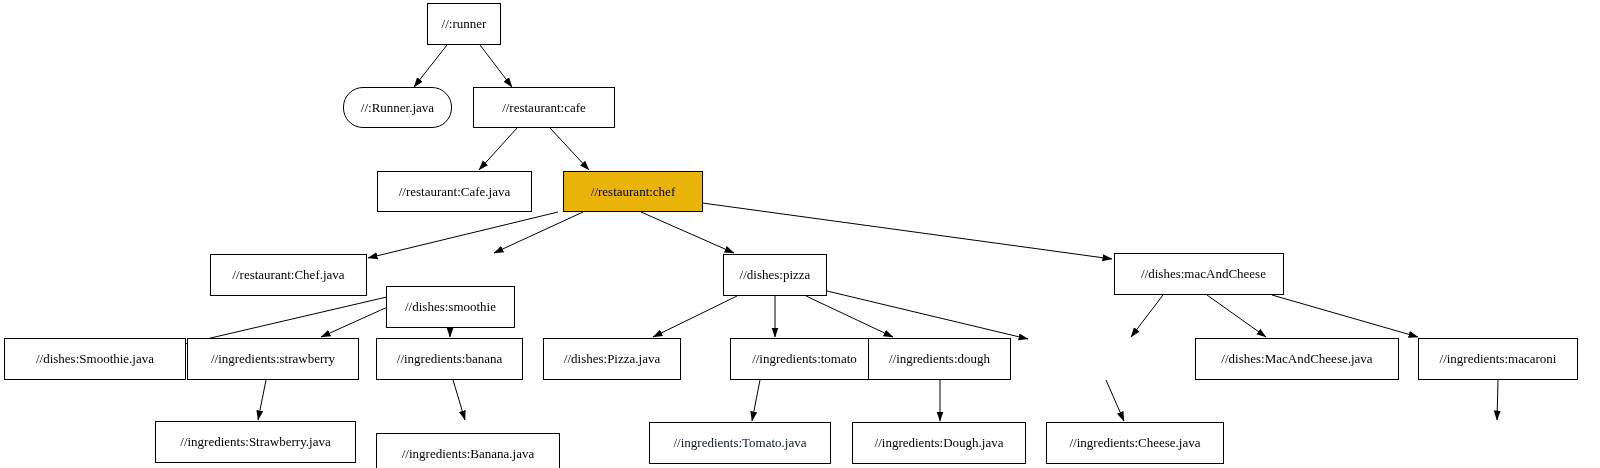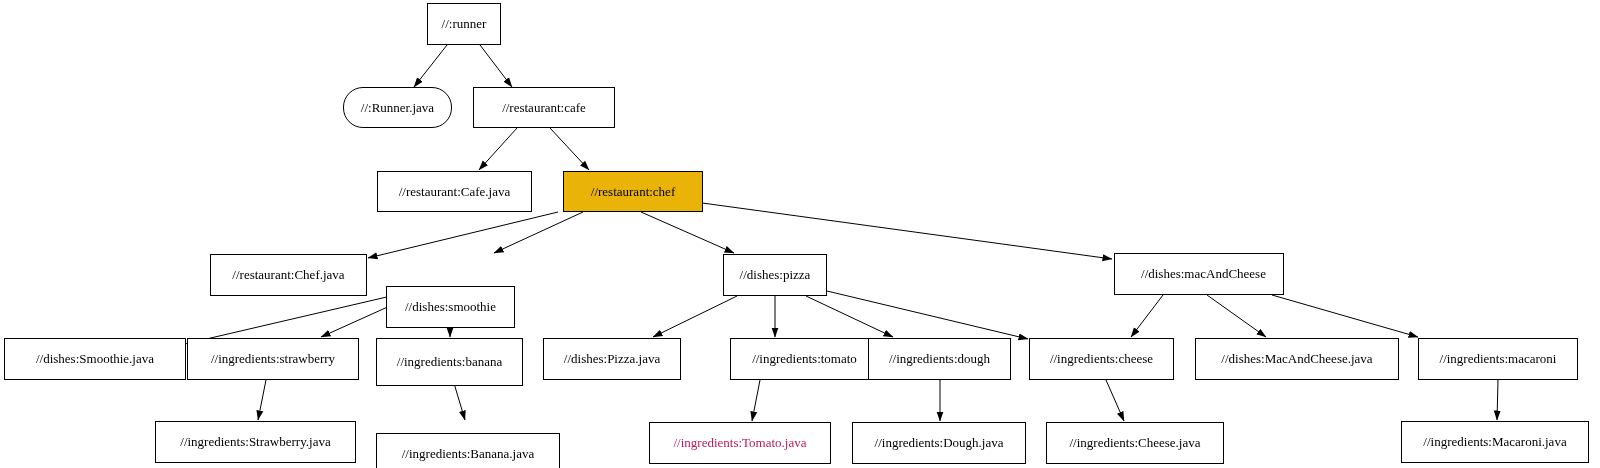--- a/index.html
+++ b/index.html
@@ -73,26 +73,24 @@
     <div class="node" style="left: 343px; top: 87px; width: 109px; height: 41px; background: rgb(255, 255, 255); border-color: rgb(0, 0, 0); color: rgb(0, 0, 0); border-radius: 20px;">//:Runner.java</div>
     <div class="node" style="left: 473px; top: 87px; width: 142px; height: 41px; background: rgb(255, 255, 255); border-color: rgb(0, 0, 0); color: rgb(0, 0, 0);">//restaurant:cafe</div>
     <div class="node" style="left: 377px; top: 171px; width: 155px; height: 41px; background: rgb(255, 255, 255); border-color: rgb(0, 0, 0); color: rgb(0, 0, 0);">//restaurant:Cafe.java</div>
     <div class="node" style="left: 563px; top: 171px; width: 140px; height: 41px; background: #eab308; border-color: rgb(0, 0, 0); color: rgb(0, 0, 0);">//restaurant:chef</div>
     <div class="node" style="left: 210px; top: 254px; width: 157px; height: 42px; background: rgb(255, 255, 255); border-color: rgb(0, 0, 0); color: rgb(0, 0, 0);">//restaurant:Chef.java</div>
     <div class="node" style="left: 386px; top: 254px; width: 129px; height: 42px; background: rgb(255, 255, 255); border-color: rgb(0, 0, 0); color: rgb(0, 0, 0); margin-top: 32px;">//dishes:smoothie</div>
     <div class="node" style="left: 723px; top: 254px; width: 104px; height: 42px; background: rgb(255, 255, 255); border-color: rgb(0, 0, 0); color: rgb(0, 0, 0);">//dishes:pizza</div>
     <div class="node" style="left: 1114px; top: 253px; width: 170px; height: 42px; background: rgb(255, 255, 255); border-color: rgb(0, 0, 0); color: rgb(0, 0, 0); padding-left: 9px;">//dishes:macAndCheese</div>
     <div class="node" style="left: 4px; top: 338px; width: 182px; height: 42px; background: rgb(255, 255, 255); border-color: rgb(0, 0, 0); color: rgb(0, 0, 0);">//dishes:Smoothie.java</div>
     <div class="node" style="left: 187px; top: 338px; width: 172px; height: 42px; background: rgb(255, 255, 255); border-color: rgb(0, 0, 0); color: rgb(0, 0, 0);">//ingredients:strawberry</div>
-    <div class="node" style="left: 376px; top: 338px; width: 147px; height: 48px; background: rgb(255, 255, 255); border-color: rgb(0, 0, 0); color: rgb(0, 0, 0);">//ingredients:banana</div>
+    <div class="node" style="left: 376px; top: 338px; width: 147px; height: 42px; background: rgb(255, 255, 255); border-color: rgb(0, 0, 0); color: rgb(0, 0, 0);">//ingredients:banana</div>
     <div class="node" style="left: 543px; top: 338px; width: 138px; height: 42px; background: rgb(255, 255, 255); border-color: rgb(0, 0, 0); color: rgb(0, 0, 0);">//dishes:Pizza.java</div>
     <div class="node" style="left: 700px; top: 338px; width: 149px; height: 42px; background: rgb(255, 255, 255); border-color: rgb(0, 0, 0); color: rgb(0, 0, 0); margin-left: 30px;">//ingredients:tomato</div>
     <div class="node" style="left: 868px; top: 338px; width: 143px; height: 42px; background: rgb(255, 255, 255); border-color: rgb(0, 0, 0); color: rgb(0, 0, 0);">//ingredients:dough</div>
-    <div class="node" style="left: 1029px; top: 338px; width: 145px; height: 42px; background: rgb(255, 255, 255); border-color: rgb(0, 0, 0); color: rgb(0, 0, 0);">//ingredients:cheese</div>
     <div class="node" style="left: 1195px; top: 338px; width: 204px; height: 42px; background: rgb(255, 255, 255); border-color: rgb(0, 0, 0); color: rgb(0, 0, 0);">//dishes:MacAndCheese.java</div>
     <div class="node" style="left: 1418px; top: 338px; width: 160px; height: 42px; background: rgb(255, 255, 255); border-color: rgb(0, 0, 0); color: rgb(0, 0, 0);">//ingredients:macaroni</div>
     <div class="node" style="left: 155px; top: 421px; width: 201px; height: 42px; background: rgb(255, 255, 255); border-color: rgb(0, 0, 0); color: rgb(0, 0, 0);">//ingredients:Strawberry.java</div>
     <div class="node" style="left: 376px; top: 433px; width: 184px; height: 42px; background: rgb(255, 255, 255); border-color: rgb(0, 0, 0); color: rgb(0, 0, 0);">//ingredients:Banana.java</div>
-    <div class="node" style="left: 649px; top: 422px; width: 182px; height: 42px; background: rgb(255, 255, 255); border-color: rgb(0, 0, 0); color: #be185d;">//ingredients:Tomato.java</div>
+    <div class="node" style="left: 649px; top: 422px; width: 182px; height: 42px; background: rgb(255, 255, 255); border-color: rgb(0, 0, 0); color: #0f172a;">//ingredients:Tomato.java</div>
     <div class="node" style="left: 852px; top: 422px; width: 174px; height: 42px; background: rgb(255, 255, 255); border-color: rgb(0, 0, 0); color: rgb(0, 0, 0);">//ingredients:Dough.java</div>
     <div class="node" style="left: 1046px; top: 422px; width: 178px; height: 42px; background: rgb(255, 255, 255); border-color: rgb(0, 0, 0); color: rgb(0, 0, 0);">//ingredients:Cheese.java</div>
-    <div class="node" style="left: 1401px; top: 421px; width: 188px; height: 42px; background: rgb(255, 255, 255); border-color: rgb(0, 0, 0); color: rgb(0, 0, 0);">//ingredients:Macaroni.java</div>
   </div>
 
 </body></html>

